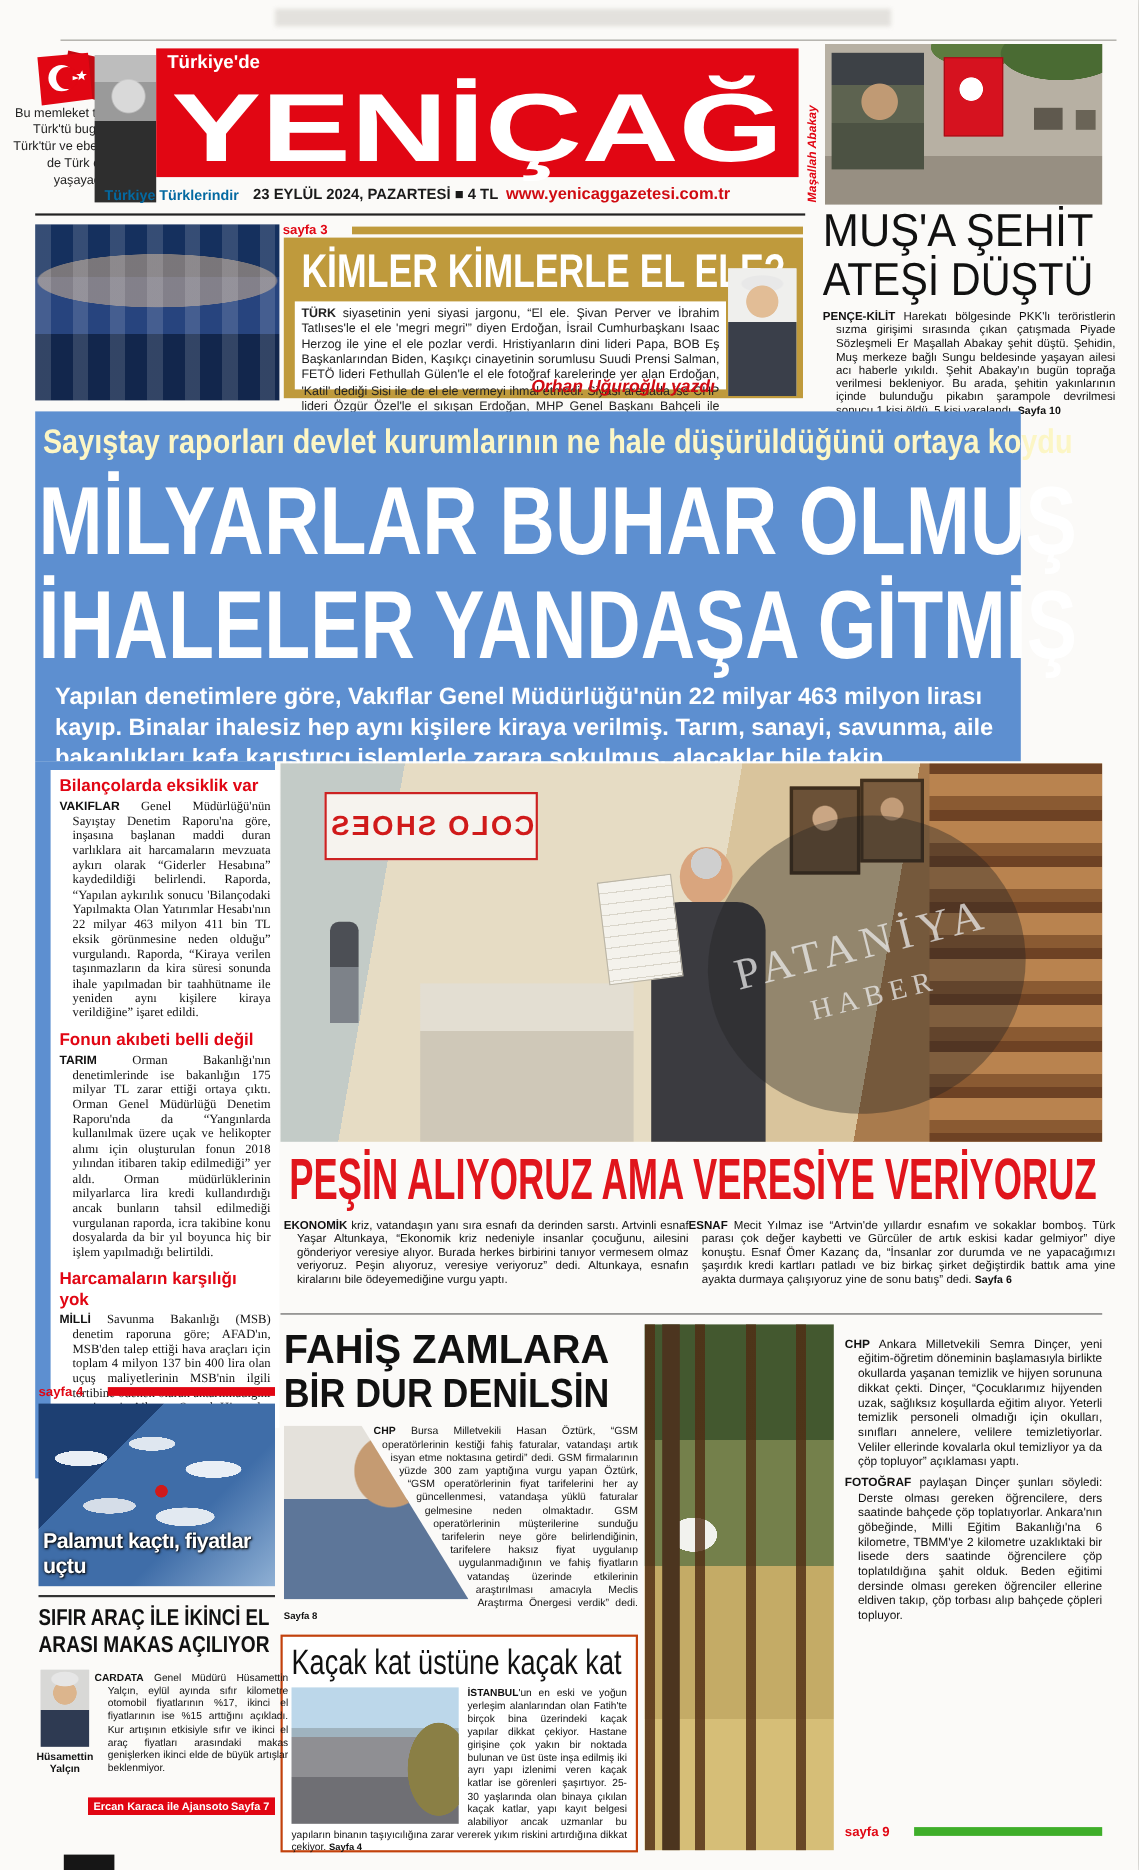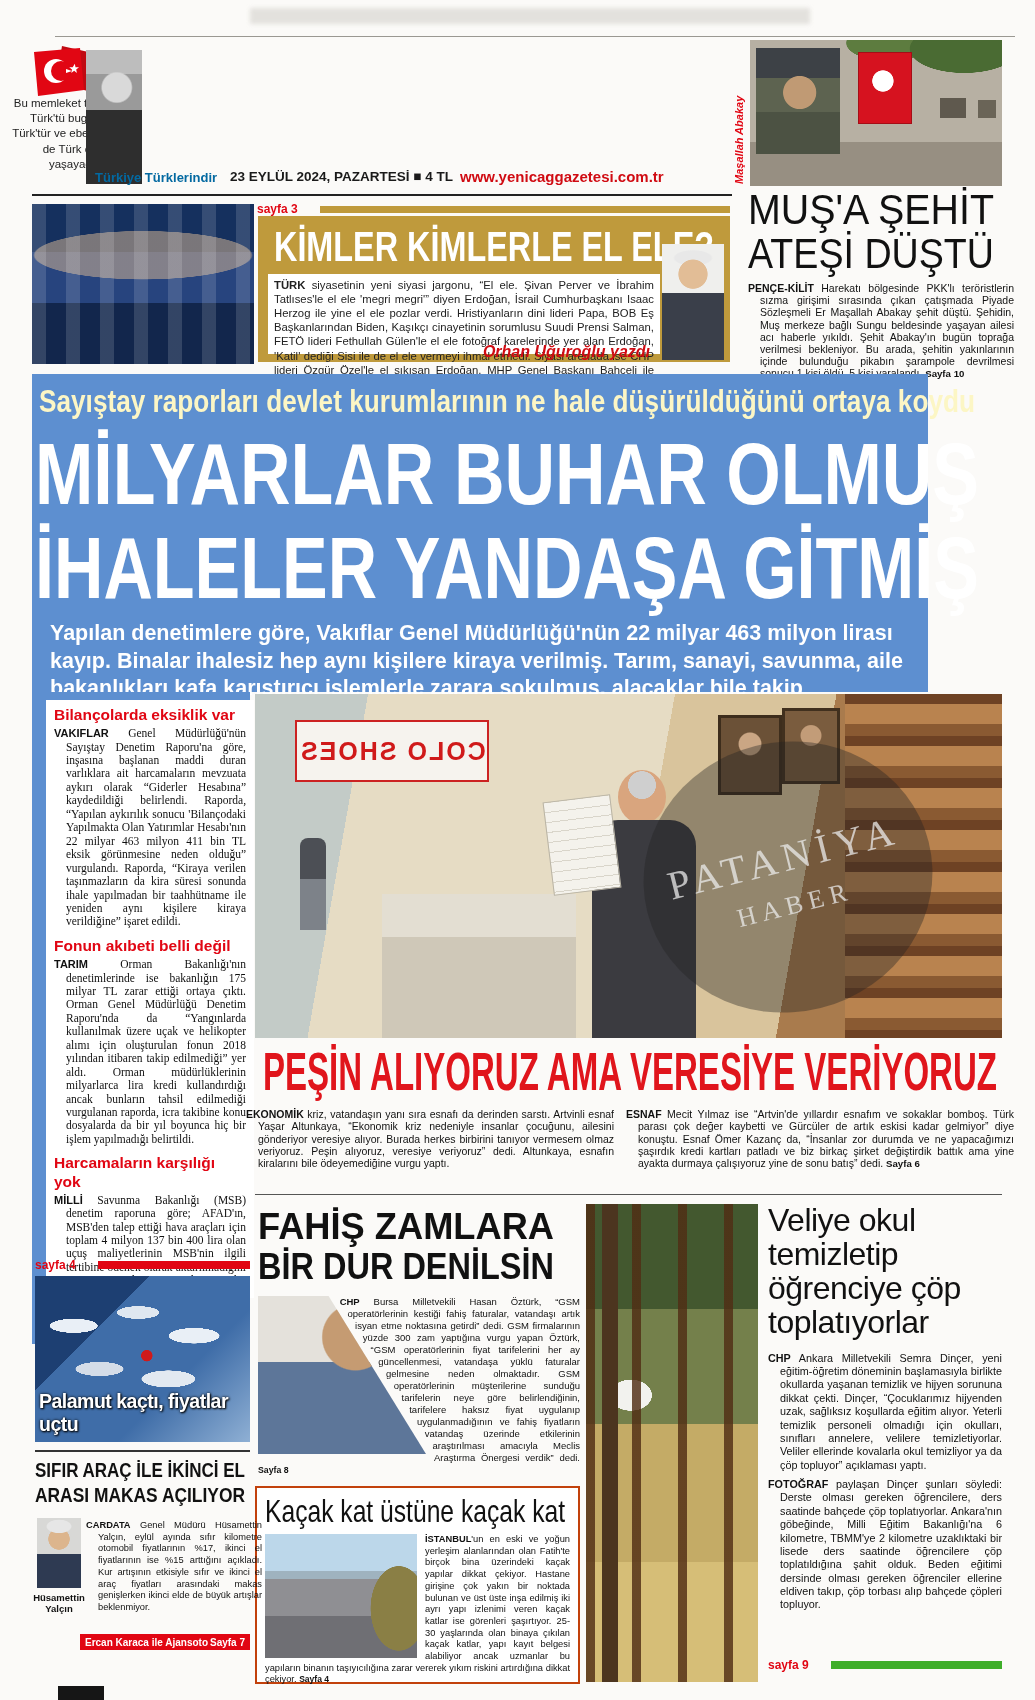--- a/index.html
+++ b/index.html
@@ -38,20 +38,26 @@
   <svg class="abs" style="left:28px;top:42px;" width="90" height="72" viewBox="0 0 90 72">
     <path d="M34 4 L78 14 L70 52 L28 40 Z" fill="#c00a12"></path>
     <path d="M6 10 L52 6 L56 48 L10 54 Z" fill="#e10613"></path>
     <circle cx="28" cy="29" r="12" fill="#fff"></circle>
     <circle cx="33" cy="29" r="10" fill="#e10613"></circle>
     <polygon points="44,29 38,27 38,31" fill="#fff"></polygon>
     <polygon points="46,24 47,29 52,29 48,32 49,37 45,34 41,37 42,32 38,29 43,29" fill="#fff" transform="translate(2,-2) scale(0.7) translate(18,10)"></polygon>
   </svg>
   <div class="abs motto" style="left:8px;top:96px;width:108px;">Bu memleket tarihte Türk'tü bugün de Türk'tür ve ebediyen de Türk olarak yaşayacaktır.</div>
   <div class="abs" style="left:86px;top:50px;width:56px;height:134px;background:radial-gradient(circle 16px at 55% 28%,#d9d9d9 90%,transparent),linear-gradient(180deg,#bdbdbd 0 18%,#9a9a9a 18% 45%,#2e2e2e 45%);"></div>
+  <div class="abs logo-block" style="left:142px;top:44px;width:584px;height:117px;">
+    <span class="region">Türkiye'de</span>
+    <svg width="584" height="94" viewBox="0 0 584 94" style="margin-top:22px;">
+      <text x="292" y="80" text-anchor="middle" textLength="556" lengthAdjust="spacingAndGlyphs" font-size="88" font-weight="bold" fill="#ffffff">YENİÇAĞ</text>
+    </svg>
+  </div>
   <div class="abs date-item" style="left:95px;top:170px;font-weight:bold;color:#0369a1;font-size:13px;">Türkiye Türklerindir</div>
   <div class="abs date-item" style="left:230px;top:169px;font-weight:bold;">23 EYLÜL 2024, PAZARTESİ ■ 4 TL</div>
   <div class="abs date-item" style="left:460px;top:168px;font-weight:bold;color:#d00b12;font-size:15px;">www.yenicaggazetesi.com.tr</div>
   <div class="abs date-item" style="left:756px;top:169px;font-weight:bold;">DÜNYAYI TÜRKÇE OKUYUN</div>
   <div class="abs" style="left:32px;top:194px;width:700px;height:2px;background:#222;"></div>
 
   <div class="abs" style="left:733px;top:44px;height:140px;writing-mode:vertical-rl;transform:rotate(180deg);color:#e10613;font-weight:bold;font-style:italic;font-size:11px;">Maşallah Abakay</div>
   <div class="abs" style="left:750px;top:40px;width:252px;height:146px;background:radial-gradient(ellipse 90px 40px at 85% 6%,#4a6b33 60%,transparent 61%),radial-gradient(ellipse 70px 30px at 55% 2%,#5d7c3f 60%,transparent 61%),linear-gradient(180deg,#b7b0a3 0 70%,#978f82 70%);">
     <div class="abs" style="left:6px;top:8px;width:84px;height:106px;background:radial-gradient(circle 17px at 52% 42%,#c09a74 95%,transparent),linear-gradient(180deg,#3d4146 0 28%,#5d6350 28% 60%,#4c5243 60%);"></div>
     <div class="abs" style="left:108px;top:12px;width:52px;height:70px;background:radial-gradient(circle 11px at 46% 40%,#fff 94%,transparent),radial-gradient(circle 9px at 52% 40%,#d6121f 94%,transparent),#d6121f;border:1px solid #a50d16;"></div>
@@ -137,21 +143,21 @@
     </div>
     <div class="abs" style="left:52%;top:14%;width:290px;height:270px;border-radius:50%;background:rgba(35,35,35,.38);display:flex;flex-direction:column;align-items:center;justify-content:center;transform:rotate(-14deg);">
       <div class="wm" style="font-size:40px;">PATANİYA</div>
       <div class="wm" style="font-size:26px;margin-top:10px;">HABER</div>
     </div>
   </div>
 
   <svg class="abs" style="left:258px;top:1044px;" width="744" height="54" viewBox="0 0 744 54">
     <text x="372" y="46" text-anchor="middle" textLength="734" lengthAdjust="spacingAndGlyphs" font-size="53" font-weight="bold" fill="#e0151c">PEŞİN ALIYORUZ AMA VERESİYE VERİYORUZ</text>
   </svg>
-  <div class="abs hang smallbody" style="left:246px;top:1108px;width:356px;">
+  <div class="abs hang smallbody" style="left:258px;top:1108px;width:356px;">
     <span class="lead">EKONOMİK</span>
     <span>kriz, vatandaşın yanı sıra esnafı da derinden sarstı. Artvinli esnaf Yaşar Altunkaya, “Ekonomik kriz nedeniyle insanlar çocuğunu, ailesini gönderiyor veresiye alıyor. Burada herkes birbirini tanıyor vermesem olmaz veriyoruz. Peşin alıyoruz, veresiye veriyoruz” dedi. Altunkaya, esnafın kiralarını bile ödeyemediğine vurgu yaptı.</span>
   </div>
   <div class="abs hang smallbody" style="left:626px;top:1108px;width:376px;">
     <span class="lead">ESNAF</span>
     <span>Mecit Yılmaz ise “Artvin'de yıllardır esnafım ve sokaklar bomboş. Türk parası çok değer kaybetti ve Gürcüler de artık eskisi kadar gelmiyor” diye konuştu. Esnaf Ömer Kazanç da, “İnsanlar zor durumda ve ne yapacağımızı şaşırdık kredi kartları patladı ve biz birkaç şirket değiştirdik battık ama yine ayakta durmaya çalışıyoruz yine de sonu batış” dedi.</span>
     <span class="pageref">Sayfa 6</span>
   </div>
   <div class="abs" style="left:255px;top:1194px;width:747px;height:1px;background:#555;"></div>
 
@@ -181,21 +187,20 @@
         <span class="pageref">Sayfa 4</span>
       </div>
     </div>
   </div>
 
   <div class="abs" style="left:586px;top:1204px;width:172px;height:478px;background:repeating-linear-gradient(90deg,rgba(80,45,20,.82) 0 9px,transparent 9px 46px),radial-gradient(ellipse 30px 22px at 26% 40%,#f2f2ee 70%,transparent 71%),linear-gradient(180deg,#43582f 0 22%,#74804b 22% 46%,#c4ab66 46% 75%,#d6be77 75%);">
     <div class="abs" style="left:16px;top:0;width:16px;height:100%;background:#4c3category;background:#4c351f;"></div>
   </div>
 
   <div class="abs" style="left:768px;top:1204px;width:234px;">
-    <div style="font-size:32px;line-height:1.06;color:#111;letter-spacing:-0.5px;">Veliye okul temizletip öğrenciye çöp toplatıyorlar</div>
     <p class="hang" style="font-size:10.8px;line-height:1.24;color:#111;margin:12px 0 6px 0;">
       <span class="lead">CHP</span>
       <span>Ankara Milletvekili Semra Dinçer, yeni eğitim-öğretim döneminin başlamasıyla birlikte okullarda yaşanan temizlik ve hijyen sorununa dikkat çekti. Dinçer, “Çocuklarımız hijyenden uzak, sağlıksız koşullarda eğitim alıyor. Yeterli temizlik personeli olmadığı için okulları, sınıfları annelere, velilere temizletiyorlar. Veliler ellerinde kovalarla okul temizliyor ya da çöp topluyor” açıklaması yaptı.</span>
     </p>
     <p class="hang" style="font-size:10.8px;line-height:1.24;color:#111;margin:0;">
       <span class="lead">FOTOĞRAF</span>
       <span>paylaşan Dinçer şunları söyledi: Derste olması gereken öğrencilere, ders saatinde bahçede çöp toplatıyorlar. Ankara'nın göbeğinde, Milli Eğitim Bakanlığı'na 6 kilometre, TBMM'ye 2 kilometre uzaklıktaki bir lisede ders saatinde öğrencilere çöp toplatıldığına şahit olduk. Beden eğitimi dersinde olması gereken öğrenciler ellerine eldiven takıp, çöp torbası alıp bahçede çöpleri topluyor.</span>
     </p>
   </div>
   <div class="abs tagrow" style="left:768px;top:1658px;width:234px;">

